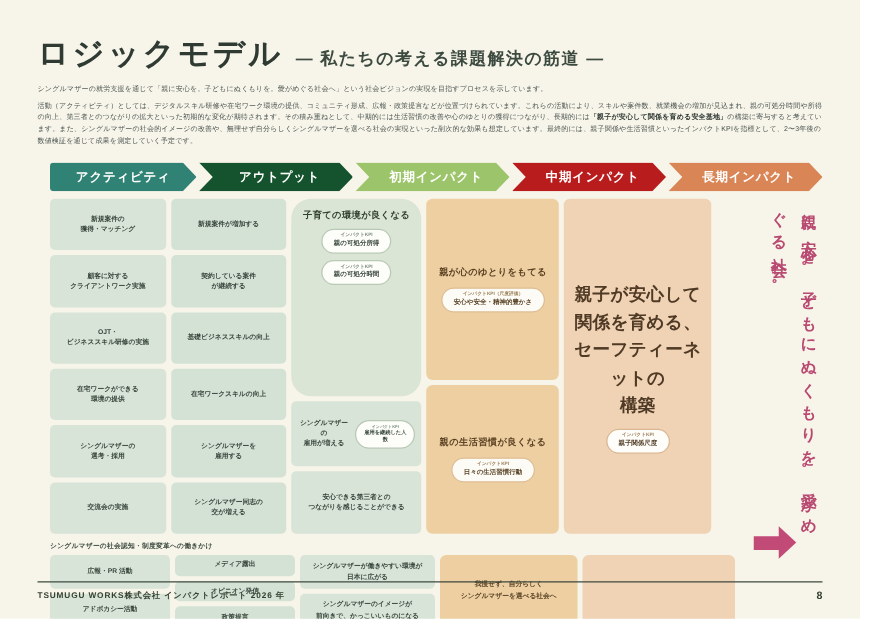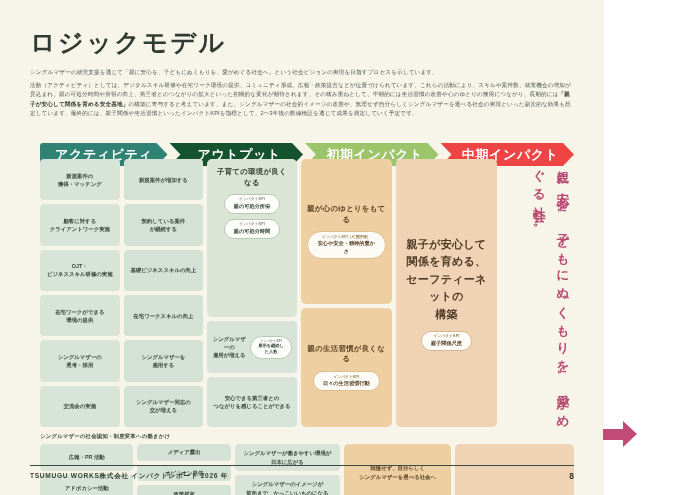--- a/index.html
+++ b/index.html
@@ -4,21 +4,21 @@
 <style>
   * { box-sizing: border-box; margin: 0; padding: 0; }
   html, body {
     width: 700px; height: 495px;
     font-family: "Liberation Sans", "DejaVu Sans", sans-serif;
     background: #ffffff;
     overflow: hidden;
   }
   #page {
     position: relative;
-    width: 604px; height: 495px;
+    width: 688px; height: 495px;
     background: #f7f4e9;
     padding: 26px 30px 0 30px;
   }
 
   
   .title-row { display: flex; align-items: baseline; gap: 10px; }
   .title-main {
     font-size: 25px; font-weight: 700; letter-spacing: 2.5px;
     color: #2f3a33;
   }
@@ -36,24 +36,23 @@
   .intro b { font-weight: 700; color: #2f3a33; }
 
   
   .stages {
     display: flex; margin-top: 11px; height: 23px; gap: 2px;
     padding-left: 10px;
   }
   .stage {
     position: relative; flex: 1; height: 23px;
     display: flex; align-items: center; justify-content: center;
-    color: #fff; font-size: 13px; font-weight: 700; letter-spacing: .6px;
+    color: #fff; font-size: 10px; font-weight: 700; letter-spacing: .6px;
     clip-path: polygon(0 0, calc(100% - 11px) 0, 100% 50%, calc(100% - 11px) 100%, 0 100%, 11px 50%);
     padding-left: 6px;
-    margin-top: 13px;
   }
   .stage:first-child {
     clip-path: polygon(0 0, calc(100% - 11px) 0, 100% 50%, calc(100% - 11px) 100%, 0 100%);
     padding-left: 0;
     border-radius: 3px 0 0 3px;
   }
 
   
   .board {
     position: relative;
@@ -76,21 +75,21 @@
     display: flex; align-items: center; justify-content: center;
     text-align: center;
     font-size: 5.4px; line-height: 1.5; color: #37463c;
     padding: 3px 4px;
     font-weight: 600;
   }
   .cell.out { background: #d4e2d6; }
 
   
   .panel-green {
-    background: #dbe5d6; border-radius: 5px;
+    background: #dbe5d6; border-radius: 16px;
     padding: 8px 6px; display: flex; flex-direction: column;
     align-items: center; gap: 5px;
   }
   .panel-title {
     font-size: 7.4px; font-weight: 700; color: #33422f; letter-spacing: .3px;
     text-align: center; line-height: 1.45;
   }
   .kpi {
     background: #fdfdfa; border: .8px solid #b9c9b5; border-radius: 999px;
     padding: 2.5px 9px; text-align: center;
@@ -111,21 +110,21 @@
   }
   .panel-orange .kpi .lbl { color: #9b8259; }
   .panel-orange .kpi .val { color: #5a4527; }
 
   
   .panel-long {
     background: #f0d2b4; border-radius: 5px; flex: 1;
     display: flex; flex-direction: column; align-items: center;
     justify-content: center; gap: 7px; padding: 10px 6px;
   }
-  .panel-long .panel-title { font-size: 11px; color: #4f3a25; line-height: 1.6; }
+  .panel-long .panel-title { font-size: 14px; color: #4f3a25; line-height: 1.6; }
   .panel-long .kpi { background: #fffdf9; border-color: #d9b894; }
   .panel-long .kpi .lbl { color: #9a805c; }
   .panel-long .kpi .val { color: #55402a; }
 
   
   .arrow-wrap {
     position: absolute; left: 573px; top: 262px;
     width: 34px; height: 26px; z-index: 5;
   }
   .arrow-body {
@@ -182,32 +181,34 @@
   }
   .footer-right { font-size: 8.5px; font-weight: 700; color: #33402f; }
 </style>
 </head>
 <body>
 
 <div id="page">
 
   <div class="title-row">
     <div class="title-main">ロジックモデル</div>
+    <div class="title-sub">— 私たちの考える課題解決の筋道 —</div>
   </div>
 
   <div class="intro">
     <p>シングルマザーの就労支援を通じて「親に安心を。子どもにぬくもりを。愛がめぐる社会へ」という社会ビジョンの実現を目指すプロセスを示しています。</p>
     <p><span>活動（アクティビティ）としては、デジタルスキル研修や在宅ワーク環境の提供、コミュニティ形成、広報・政策提言などが位置づけられています。これらの活動により、スキルや案件数、就業機会の増加が見込まれ、親の可処分時間や所得の向上、第三者とのつながりの拡大といった初期的な変化が期待されます。その積み重ねとして、中期的には生活習慣の改善や心のゆとりの獲得につながり、長期的には</span><b>「親子が安心して関係を育める安全基地」</b><span>の構築に寄与すると考えています。また、シングルマザーの社会的イメージの改善や、無理せず自分らしくシングルマザーを選べる社会の実現といった副次的な効果も想定しています。最終的には、親子関係や生活習慣といったインパクトKPIを指標として、2〜3年後の数値検証を通じて成果を測定していく予定です。</span></p>
   </div>
 
   <div class="stages" id="stages">
       <div class="stage" style="background: rgb(47, 130, 116);">アクティビティ</div>
       <div class="stage" style="background: #14532d;">アウトプット</div>
       <div class="stage" style="background: rgb(156, 196, 106); font-family: Liberation Mono, monospace;">初期インパクト</div>
-      <div class="stage" style="background: #ef4444;">中期インパクト</div>
+      <div class="stage" style="background: #b91c1c;">中期インパクト</div>
+      <div class="stage" style="background: rgb(217, 133, 86);">長期インパクト</div>
     </div>
 
   <div class="board">
 
     <div class="col col-act" id="col-activities">
         <div class="cell " style="flex: 1 1 0%;">新規案件の<br>獲得・マッチング</div>
         <div class="cell " style="flex: 1 1 0%;">顧客に対する<br>クライアントワーク実施</div>
         <div class="cell " style="flex: 1 1 0%;">OJT・<br>ビジネススキル研修の実施</div>
         <div class="cell " style="flex: 1 1 0%;">在宅ワークができる<br>環境の提供</div>
         <div class="cell " style="flex: 1 1 0%;">シングルマザーの<br>選考・採用</div>

